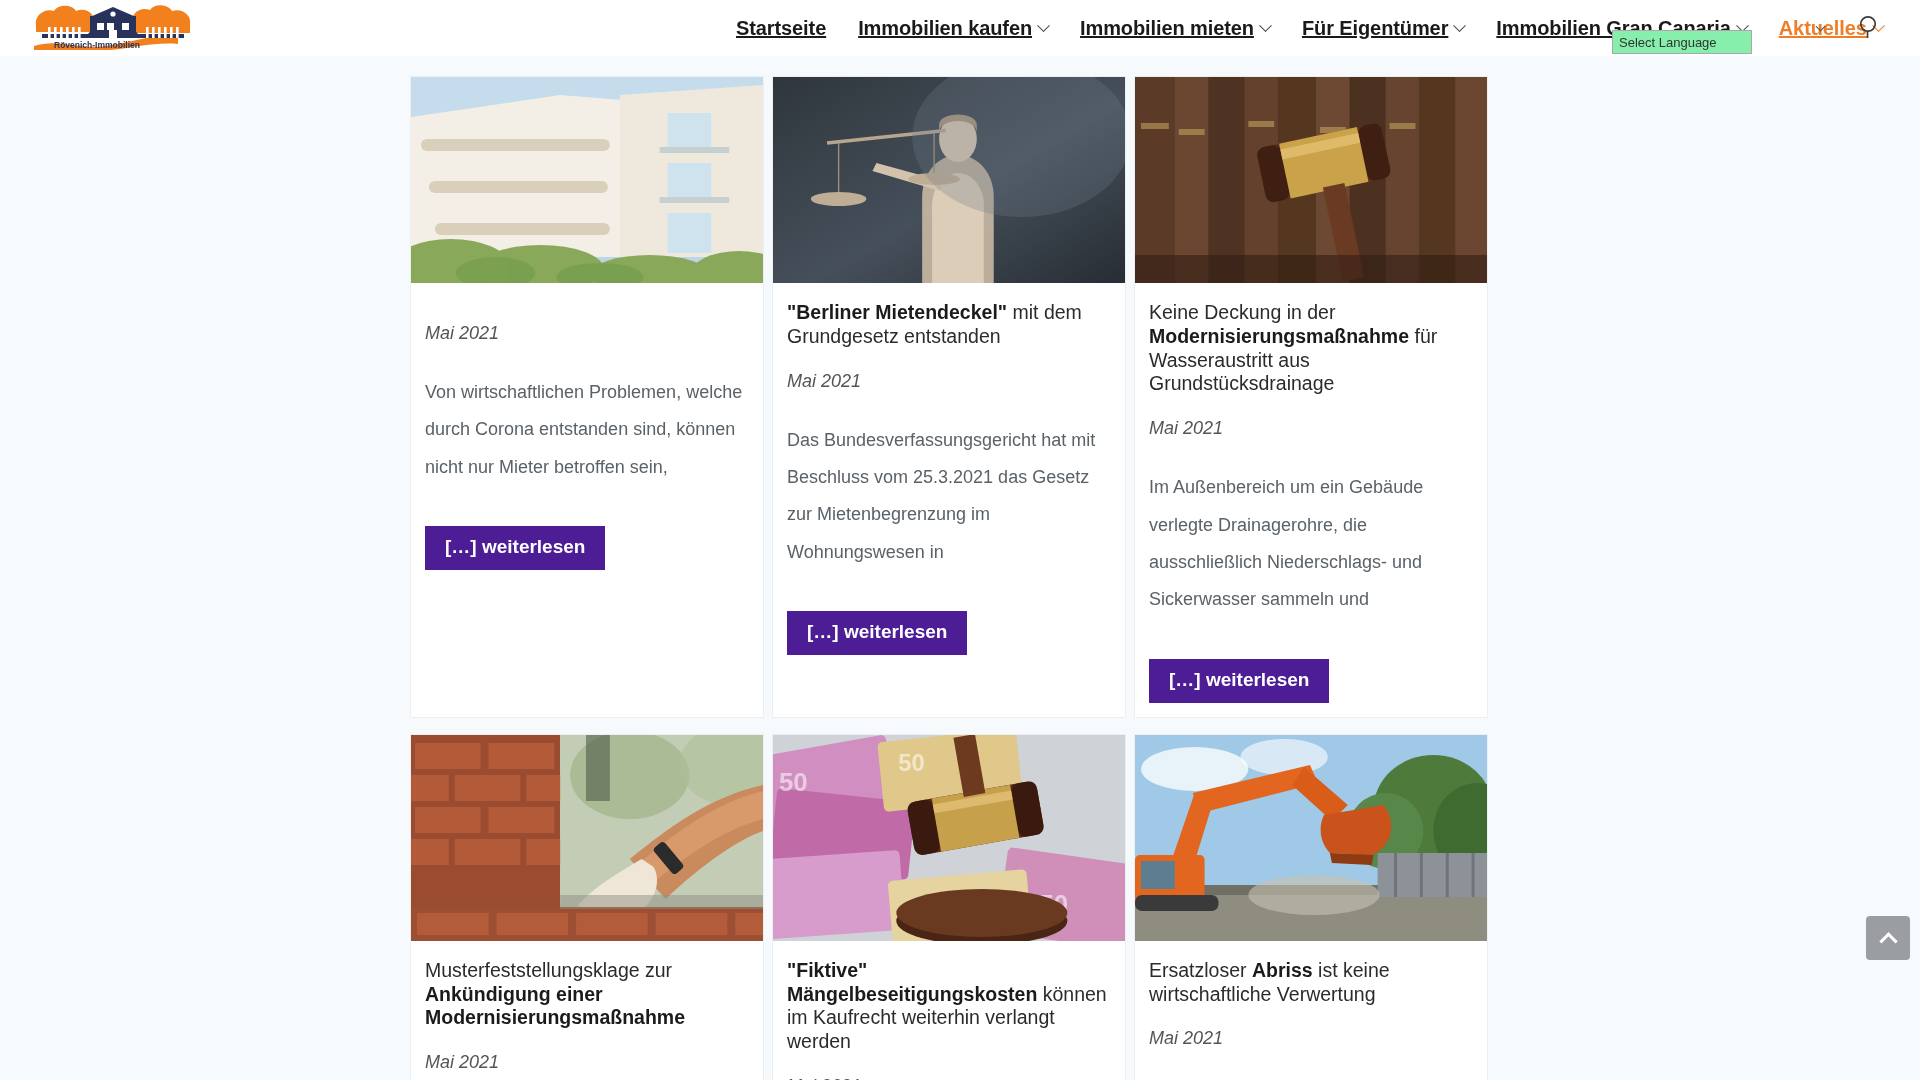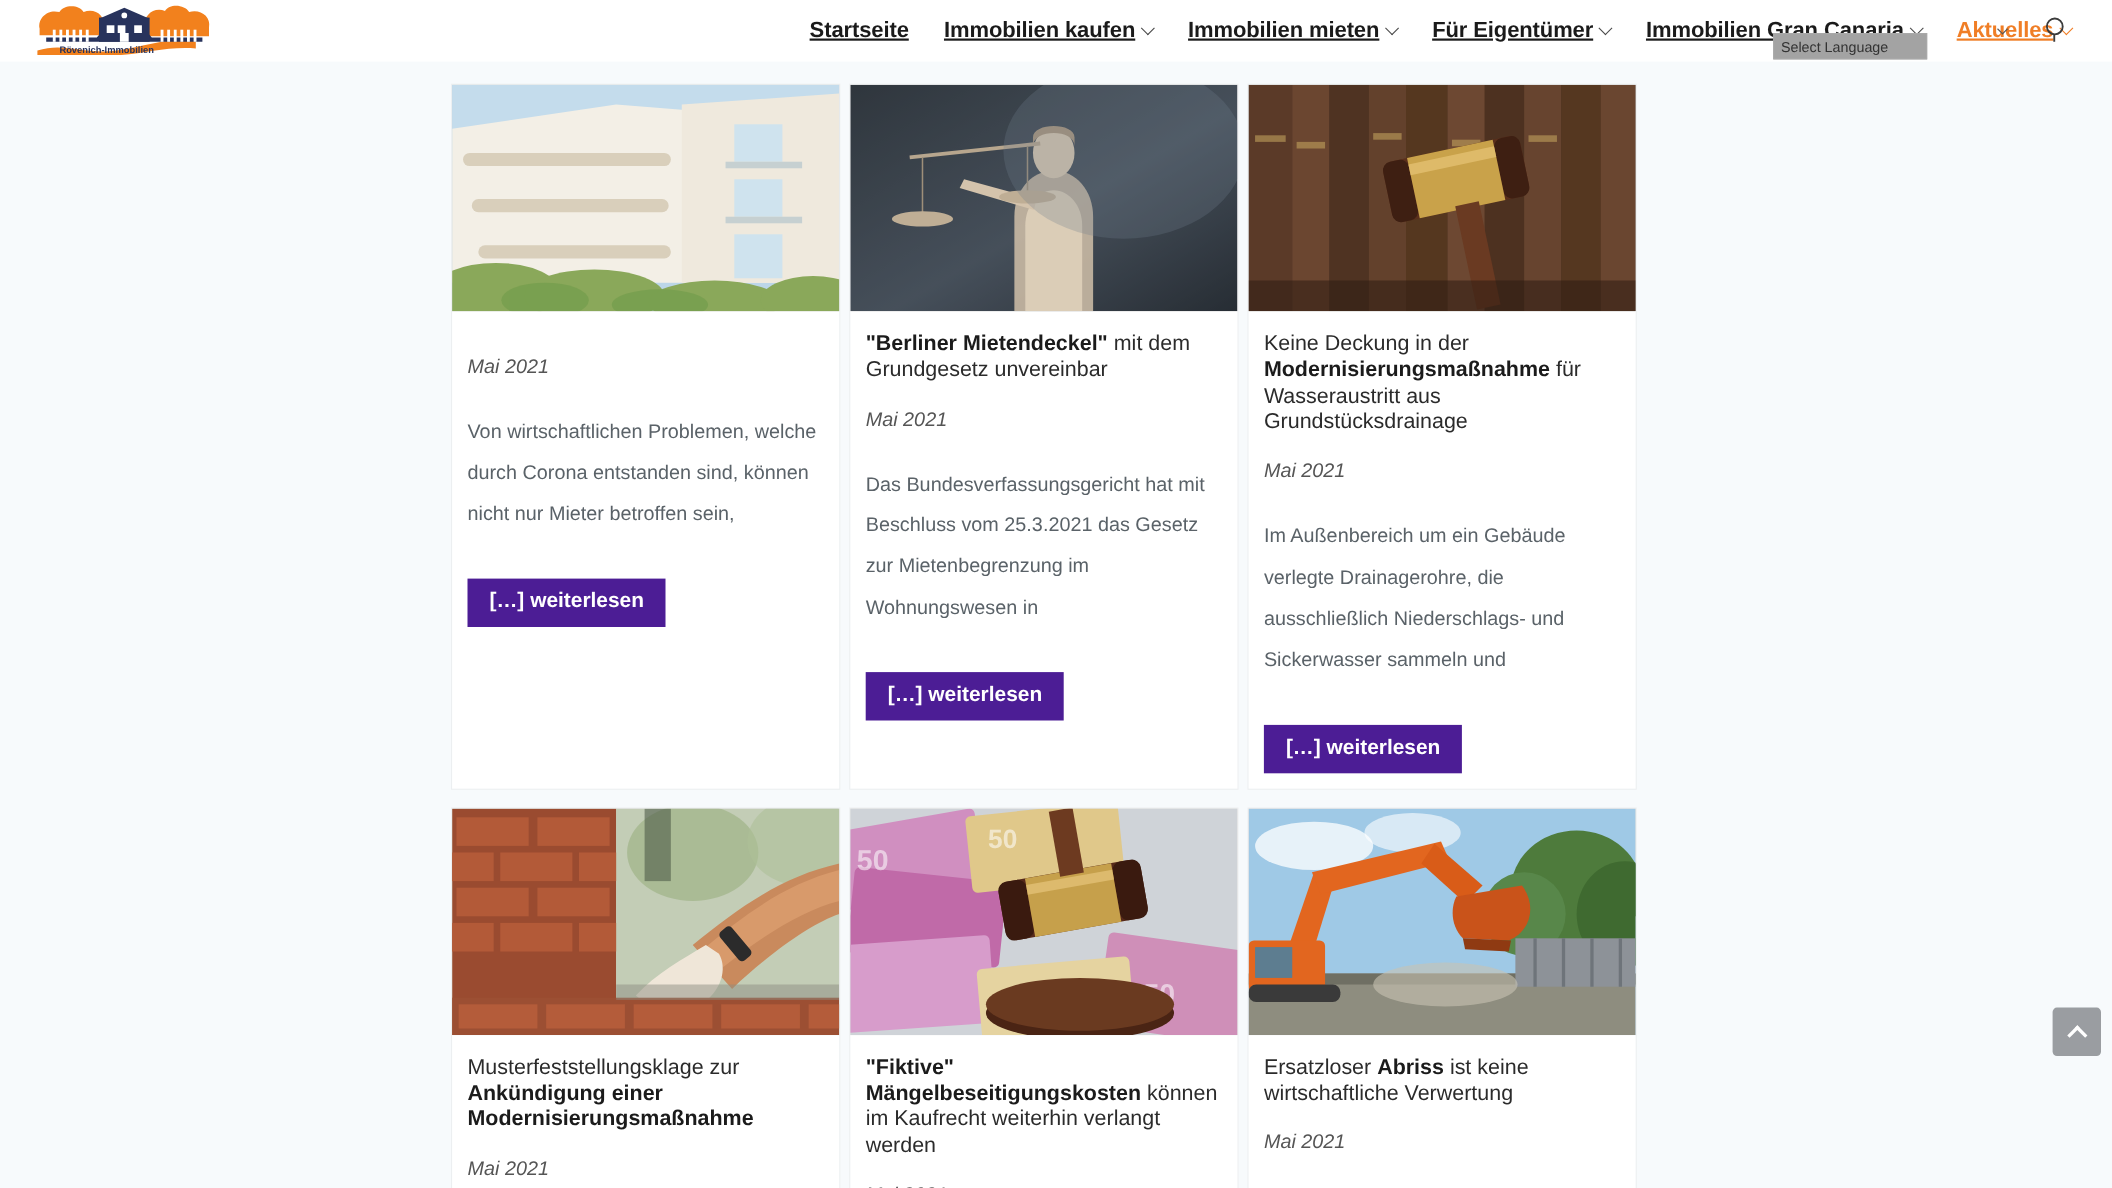--- a/index.html
+++ b/index.html
@@ -55,21 +55,21 @@
     flex: none;
   }
   .nav-item.accent .caret {
     border-color: #f07e26;
   }
 
   .lang-select {
     position: absolute; right: 84px; top: 15px;
     width: 140px; height: 24px;
     border: 1px solid #a9a9a9;
-    background: #a3a3a3;
+    background: #86efac;
     font-size: 13px;
     color: #333;
     font-family: "Liberation Sans", sans-serif;
     padding-left: 6px;
     appearance: none;
     -webkit-appearance: none;
     cursor: pointer;
   }
   .lang-wrap {
     position: absolute; right: 84px; top: 15px;
@@ -337,21 +337,21 @@
               <line x1="162" y1="56" x2="162" y2="98"></line>
             </g>
             <ellipse cx="66" cy="122" rx="28" ry="7" fill="#bfae95"></ellipse>
             <ellipse cx="162" cy="102" rx="26" ry="6" fill="#bfae95"></ellipse>
 
             <ellipse cx="250" cy="60" rx="110" ry="80" fill="#717d8c" opacity="0.28"></ellipse>
           </svg>
         </div>
         <div class="card-body">
           <h3 class="card-title">
-            <b>"Berliner Mietendeckel"</b><span> mit dem Grundgesetz unvereinbar</span>
+            <b>"Berliner Mietendeckel"</b><span> mit dem Grundgesetz entstanden</span>
           </h3>
           <div class="card-date">Mai 2021</div>
           <p class="card-excerpt">Das Bundesverfassungsgericht hat mit Beschluss vom 25.3.2021 das Gesetz zur Mietenbegrenzung im Wohnungswesen in</p>
           <button class="more-btn">[…] weiterlesen</button>
         </div>
       </article>
 
       <article class="card">
         <div class="card-img">
           <svg viewBox="0 0 354 206" preserveAspectRatio="none">

